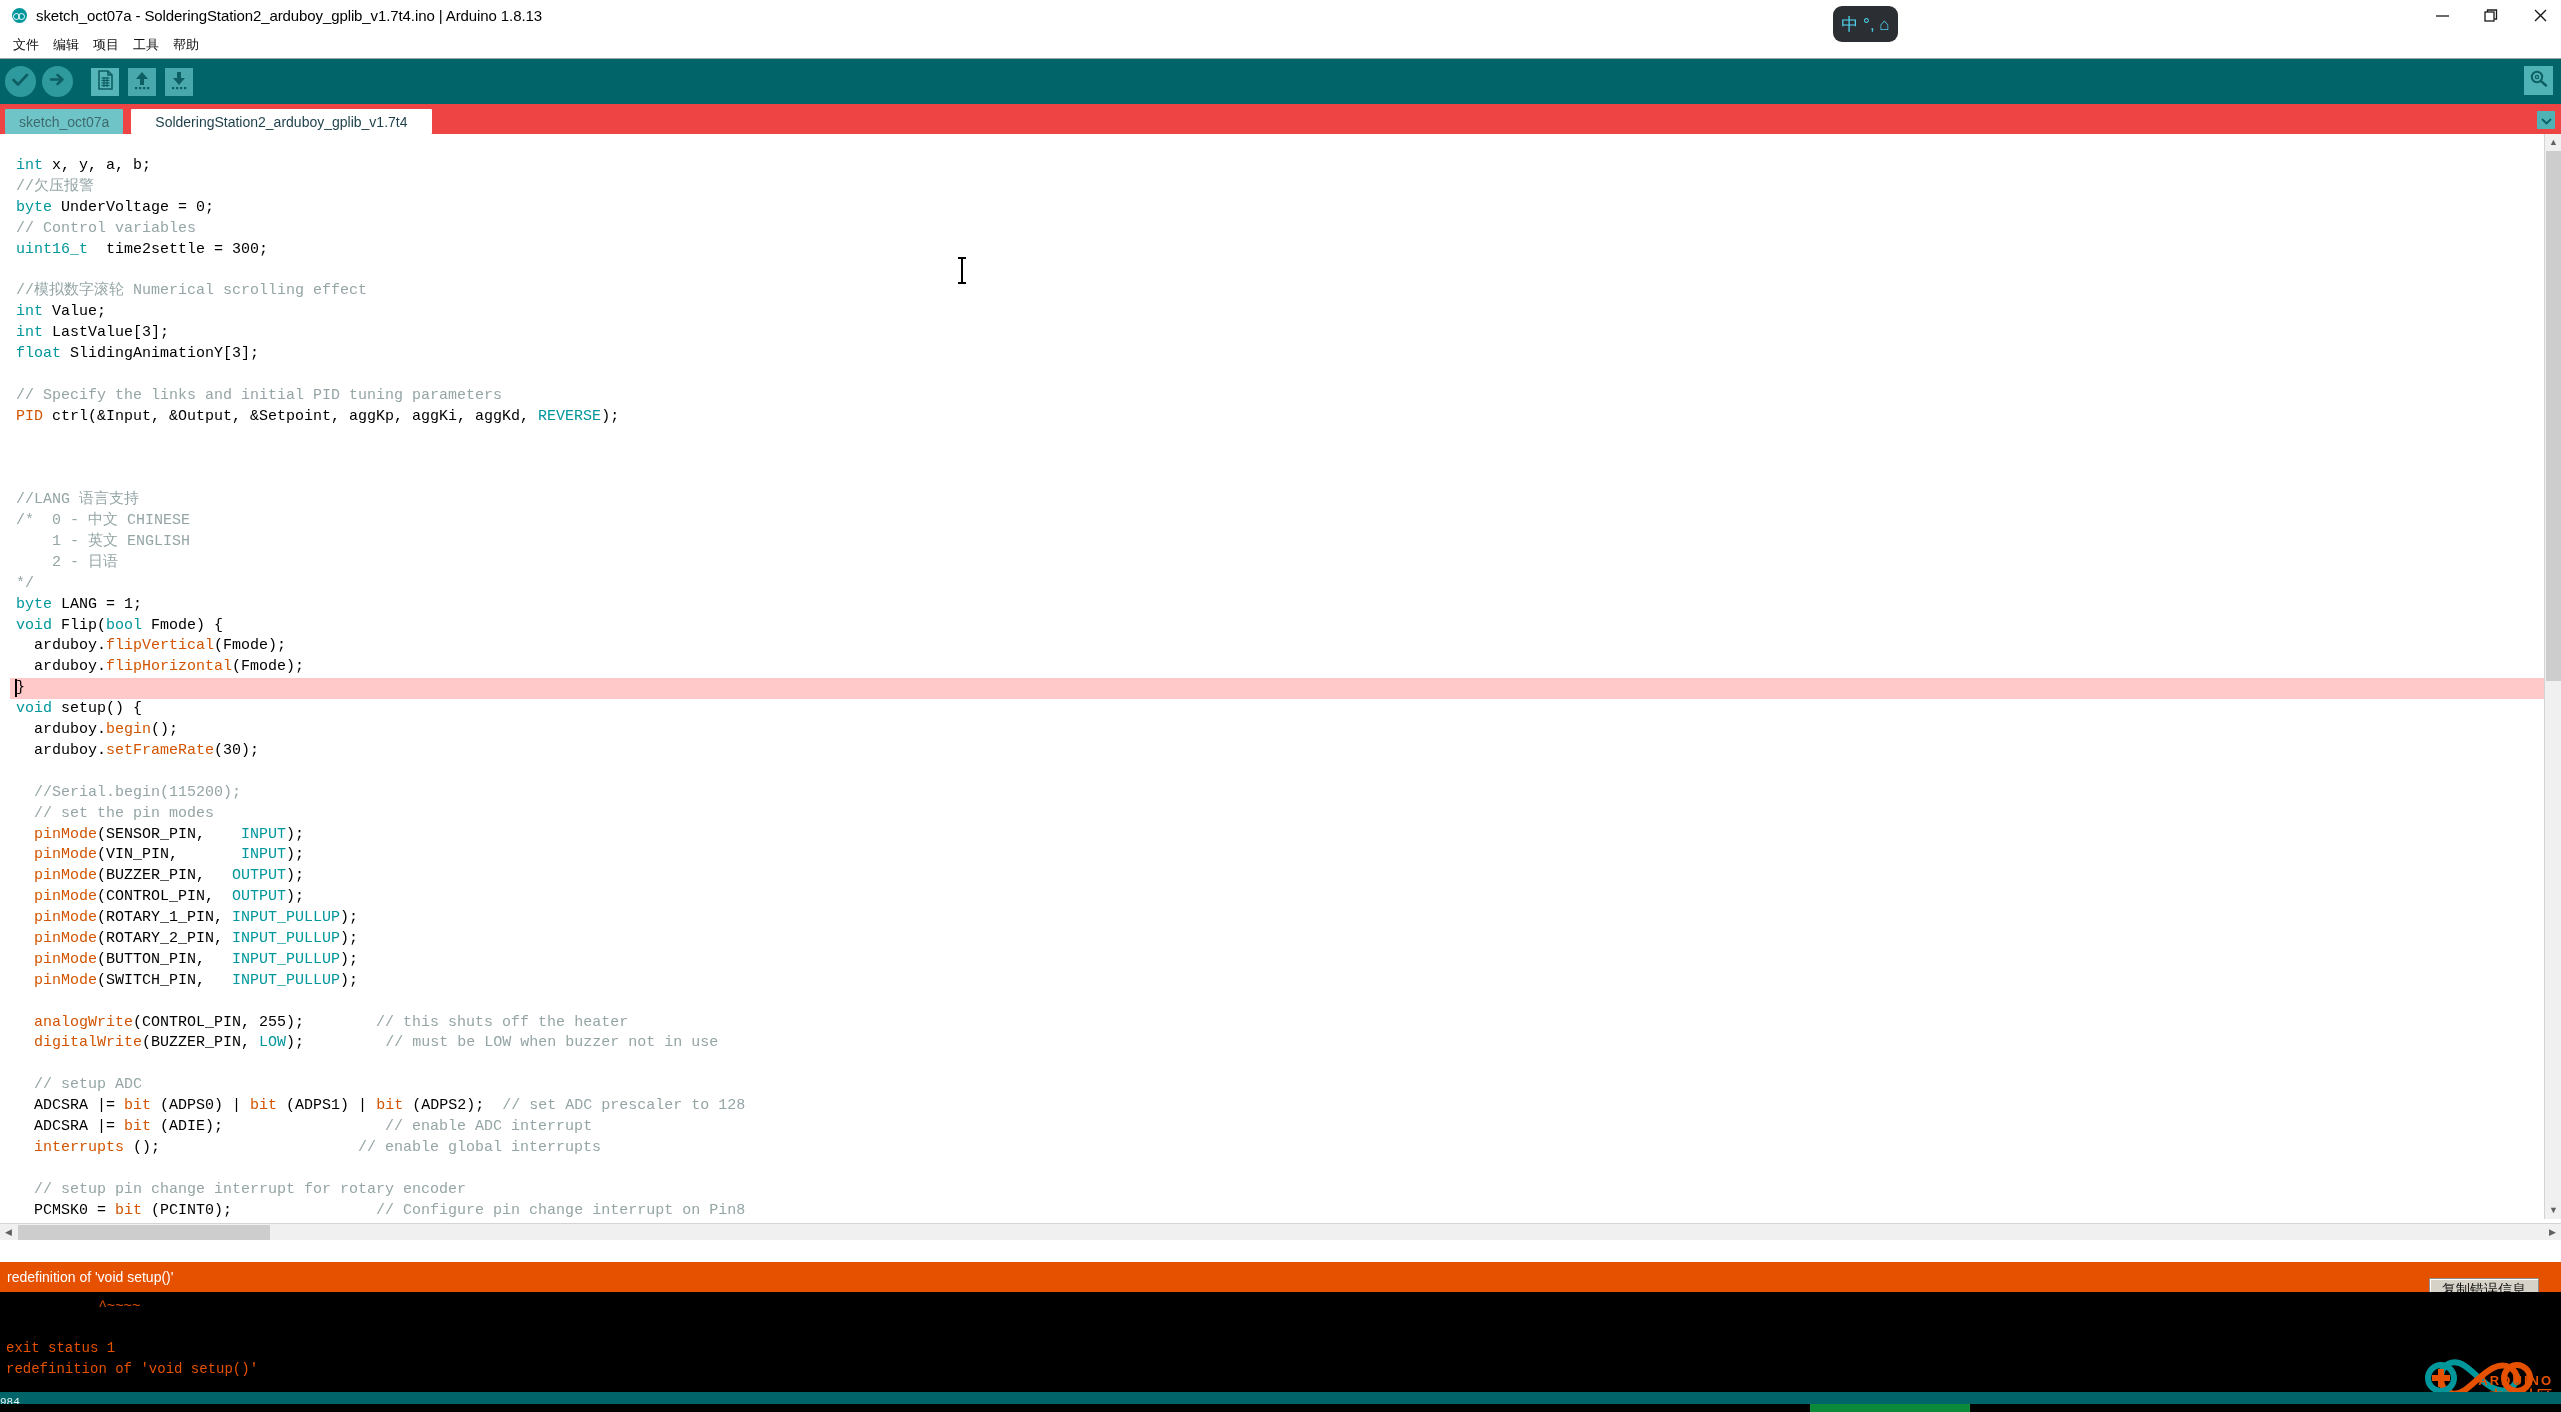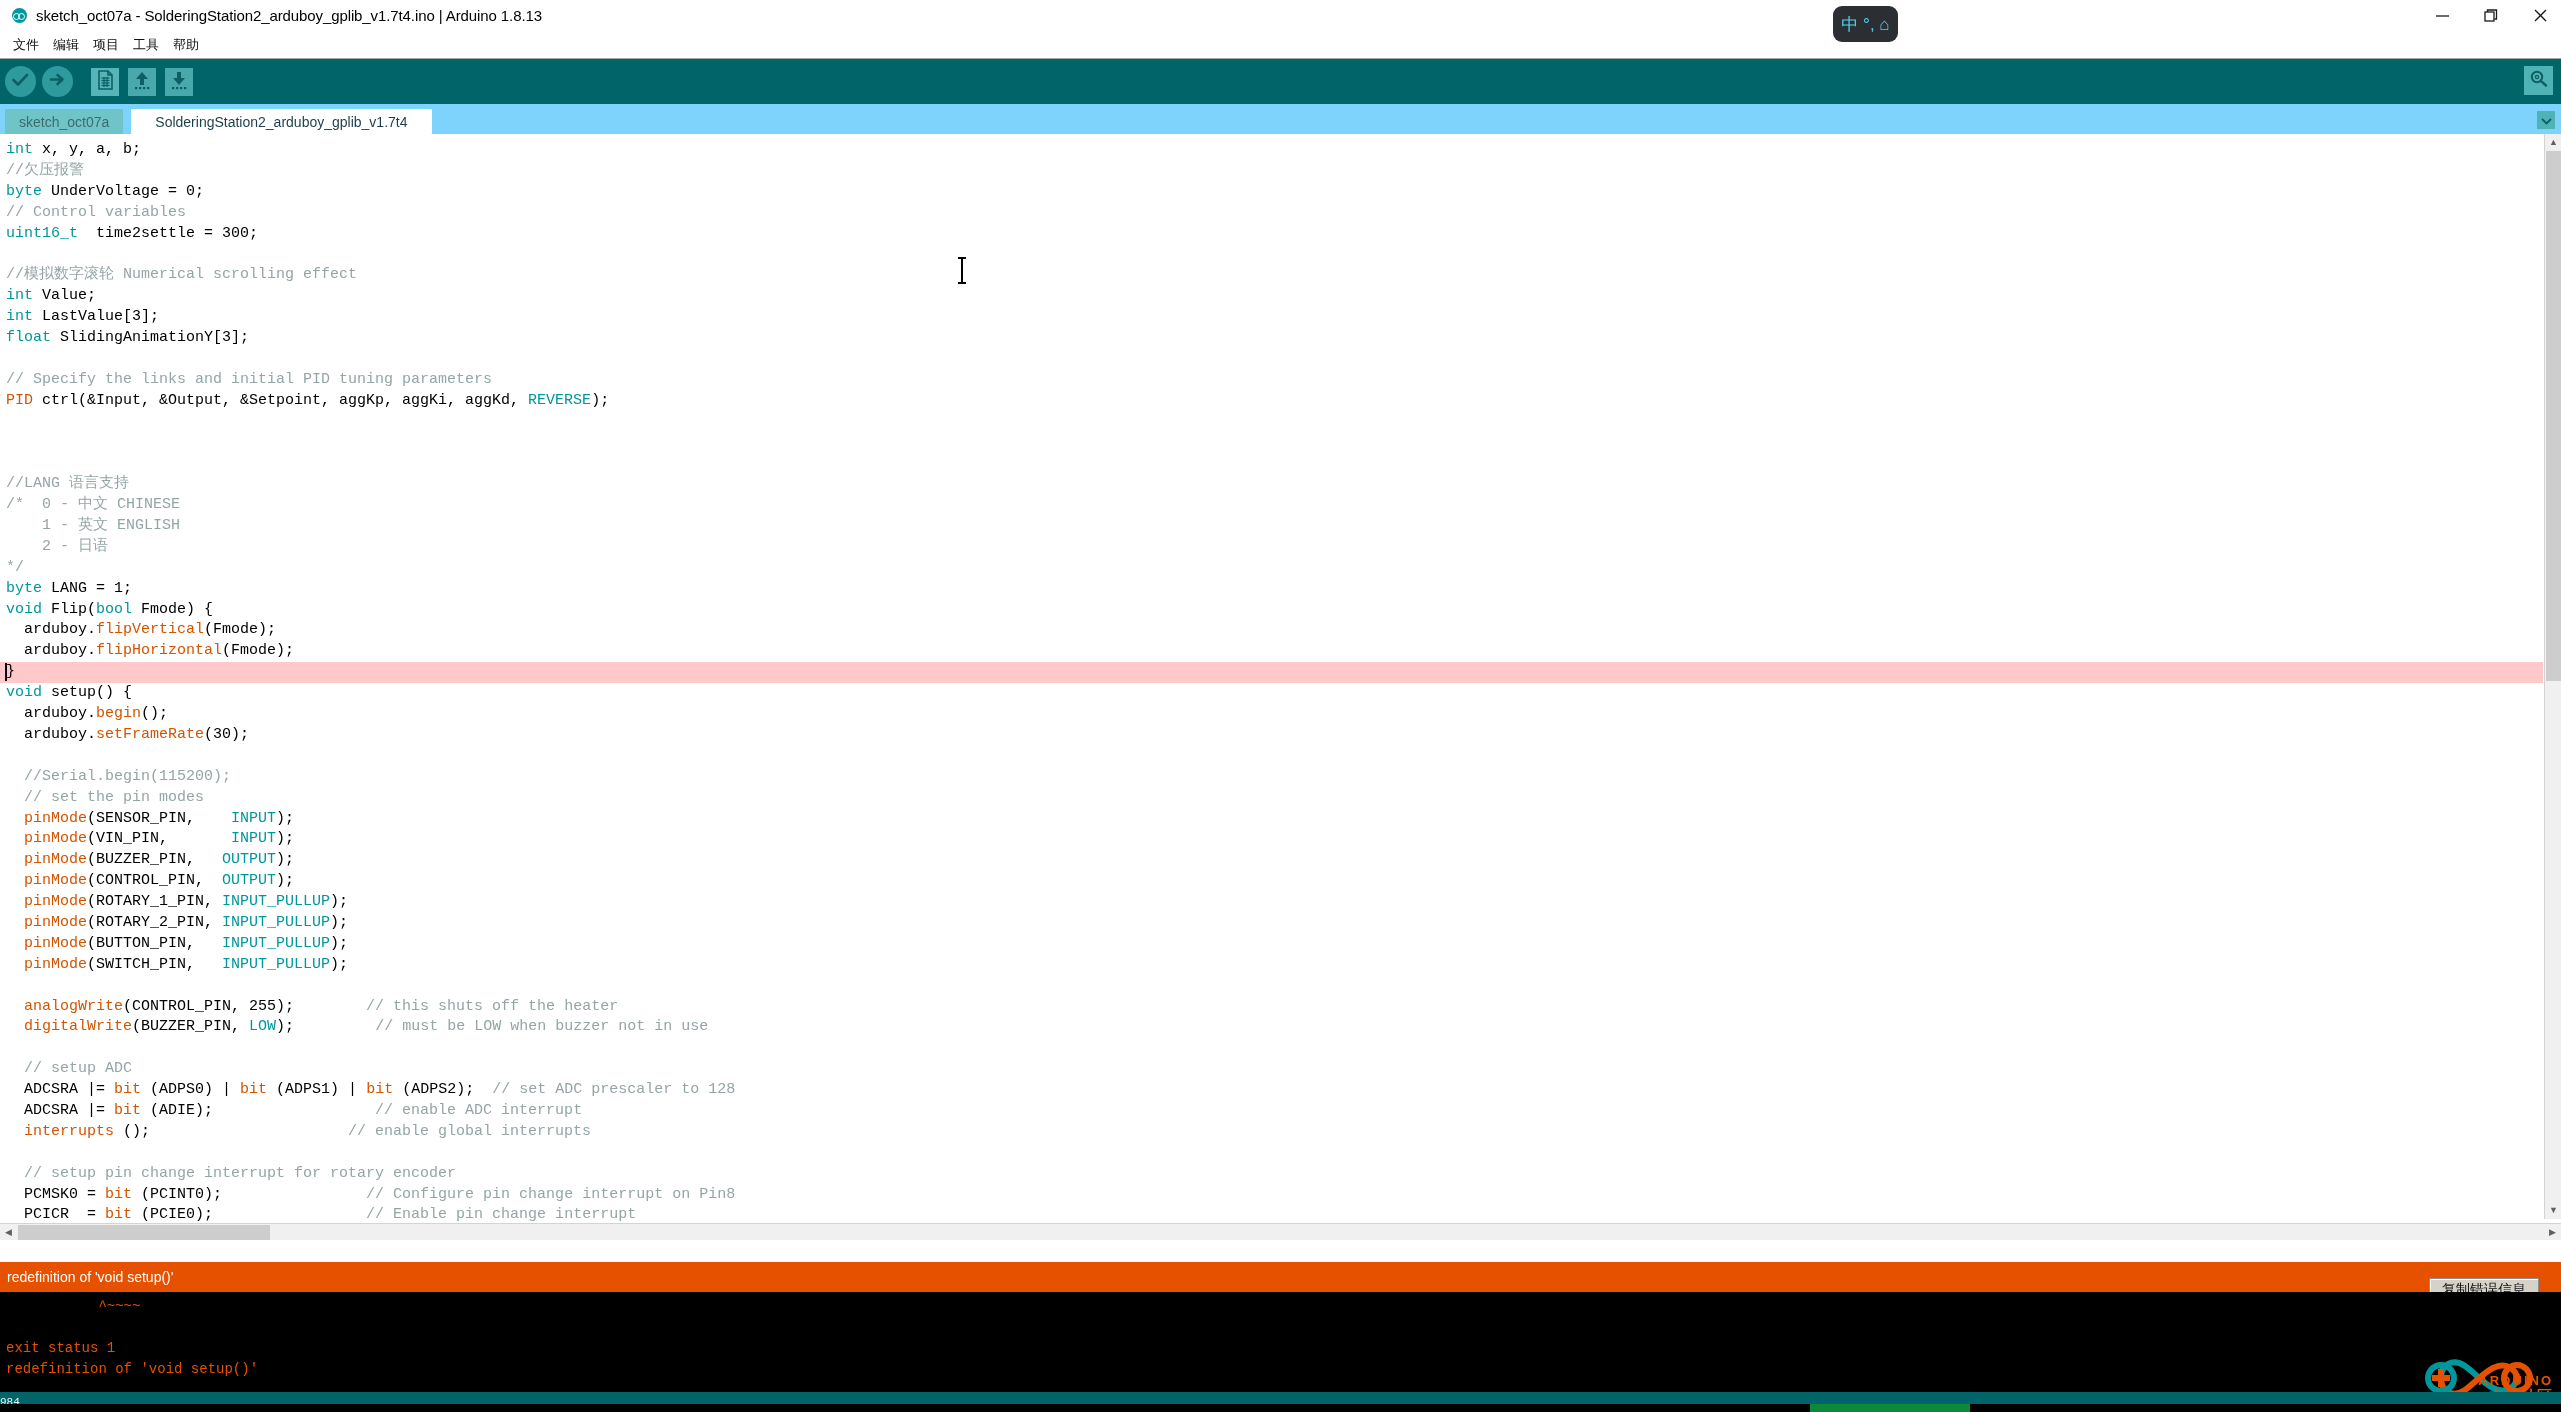--- a/index.html
+++ b/index.html
@@ -82,21 +82,21 @@
   .tb-gap { width: 9px; }
   .tb-serial {
     position: absolute; right: 8px; top: 7px;
     width: 29px; height: 29px; background: #4fb2b5;
     display: flex; align-items: center; justify-content: center;
   }
 
   
   .tabbar {
     position: absolute; top: 104px; left: 0; width: 2561px; height: 30px;
-    background: #7dd3fc;
+    background: #ef4444;
     display: flex; align-items: flex-end;
   }
   .tab {
     height: 25px; margin-left: 5px;
     display: flex; align-items: center; padding: 0 14px;
     font-size: 14px; white-space: nowrap;
     border-radius: 1px;
   }
   .tab.inactive { background: #6ec4c7; color: #3e6b6d; }
   .tab.active { background: #ffffff; color: #1c3f4a; margin-left: 8px; padding: 0 24px; }
@@ -105,22 +105,22 @@
     width: 18px; height: 18px; background: #4fb2b5;
     display: flex; align-items: center; justify-content: center;
   }
 
   
   .editor-wrap {
     position: absolute; top: 134px; left: 0; width: 2561px; height: 1106px;
     background: #ffffff; overflow: hidden;
   }
   .code {
-    position: absolute; top: 0; left: 0;
-    padding: 6px 0 0 6px;
+    position: absolute; top: 16px; left: 0;
+    padding: 6px 0 0 16px;
     font-family: "Liberation Mono", "DejaVu Sans Mono", monospace;
     font-size: 15px;
     line-height: 20.9px;
     white-space: pre;
     color: #000000;
   }
   .ln { height: 20.9px; position: relative; }
   .ln.hl {
     background: #ffc9c9;
     width: 2543px;

